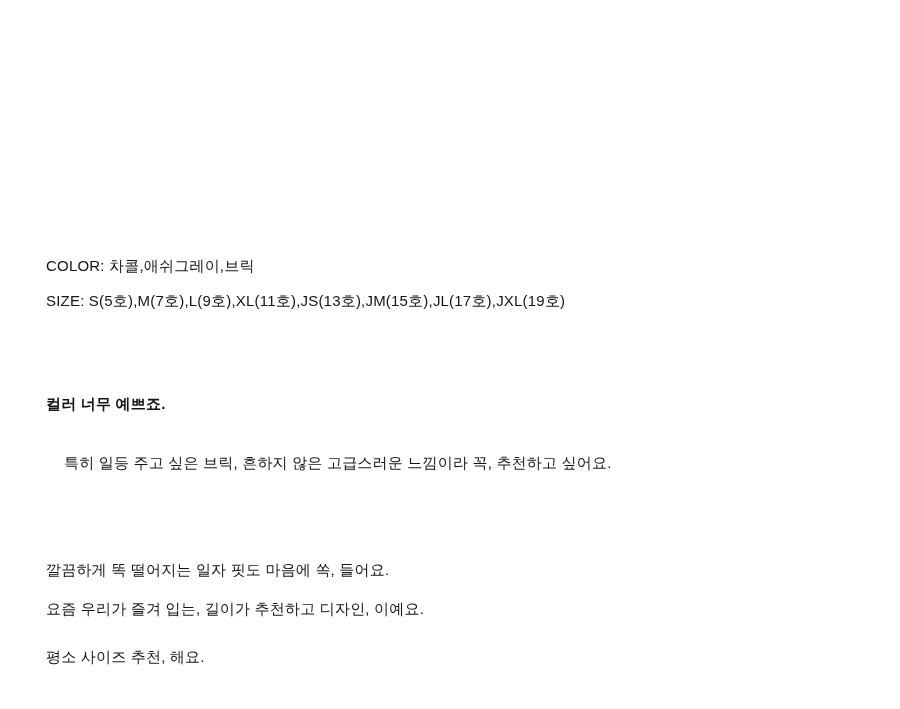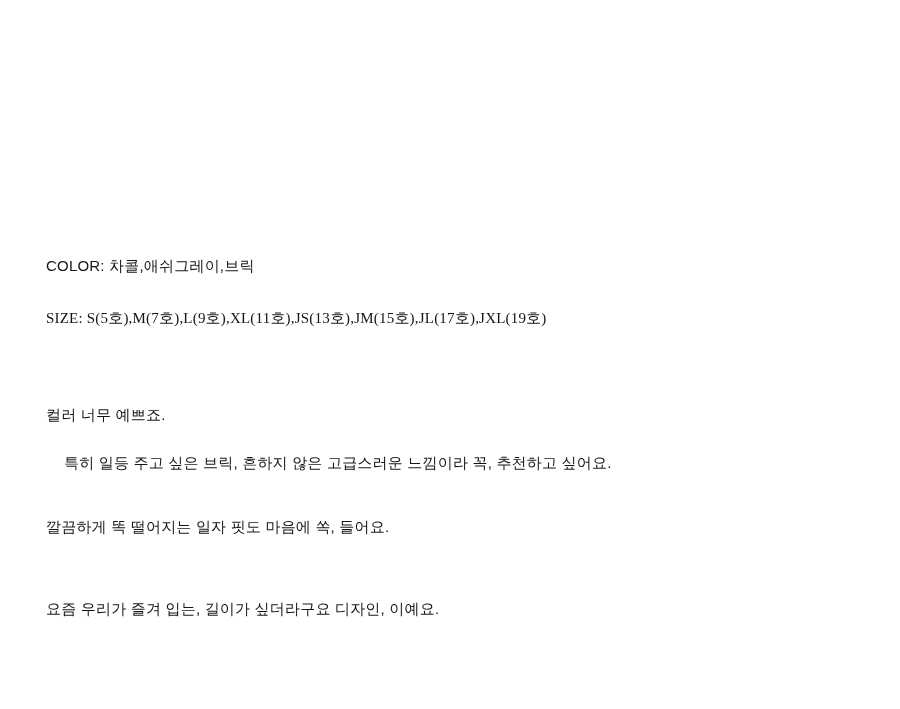--- a/index.html
+++ b/index.html
@@ -27,42 +27,43 @@
     line-height: 17px;
     color: #141414;
     letter-spacing: 0.2px;
     white-space: nowrap;
   }
   .spec-line   { font-weight: 400; }
   .desc-line   { font-weight: 400; }
 
   
   .pos-color   { top: 257px; }
-  .pos-size    { top: 310px; font-family: Liberation Serif, serif; }
+  .pos-size    { top: 292px; }
   .pos-model   { top: 345px; }
-  .pos-desc-0  { top: 406px; }
+  .pos-desc-0  { top: 395px; font-weight: bold; }
   .pos-desc-1  { top: 454px; margin-left: 18px; }
   .pos-desc-2  { top: 503px; }
-  .pos-desc-3  { top: 518px; }
+  .pos-desc-3  { top: 561px; }
   .pos-desc-4  { top: 600px; }
   .pos-desc-5  { top: 648px; }
 </style>
 </head>
 <body>
 
 <div class="page">
 
   <p class="text-line spec-line pos-color">COLOR: 차콜,애쉬그레이,브릭</p>
 
   <p class="text-line spec-line pos-size">SIZE: S(5호),M(7호),L(9호),XL(11호),JS(13호),JM(15호),JL(17호),JXL(19호)</p>
 
 
   <p class="text-line desc-line pos-desc-0">컬러 너무 예쁘죠.</p>
 
   <p class="text-line desc-line pos-desc-1">특히 일등 주고 싶은 브릭, 흔하지 않은 고급스러운 느낌이라 꼭, 추천하고 싶어요.</p>
 
 
   <p class="text-line desc-line pos-desc-3">깔끔하게 똑 떨어지는 일자 핏도 마음에 쏙, 들어요.</p>
 
-  <p class="text-line desc-line pos-desc-4">요즘 우리가 즐겨 입는, 길이가 싶더라구요 디자인, 이예요.</p>
+  <p class="text-line desc-line pos-desc-4">요즘 우리가 즐겨 입는, 길이가 추천하고 디자인, 이예요.</p>
 
+  <p class="text-line desc-line pos-desc-5">평소 사이즈 추천, 해요.</p>
 
 </div>
 
 </body></html>

